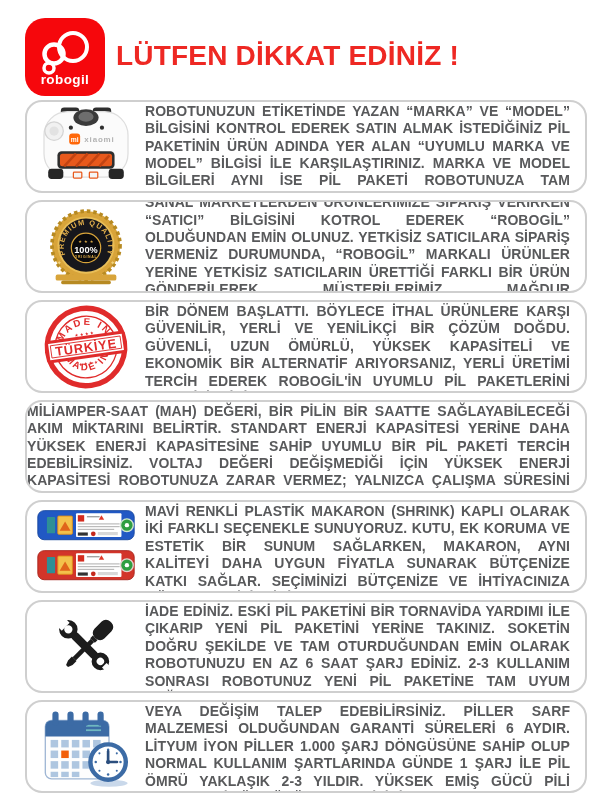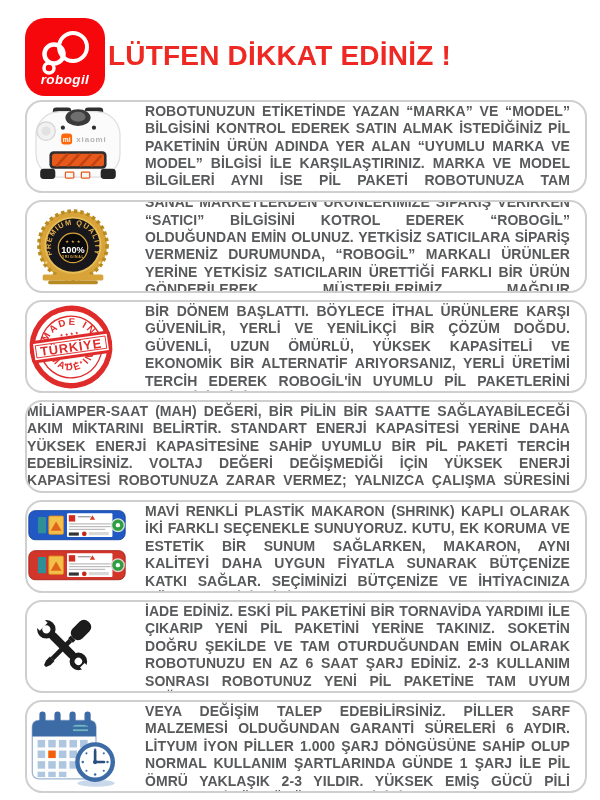--- a/index.html
+++ b/index.html
@@ -6,38 +6,38 @@
   body{
     width:600px;height:800px;background:#ffffff;overflow:hidden;position:relative;
     font-family:"Liberation Sans", sans-serif;
     -webkit-font-smoothing:antialiased;
   }
   
   .header{position:absolute;top:0;left:0;width:600px;height:100px;}
   .logo{
     position:absolute;left:25px;top:18px;width:80px;height:78px;
     background:#F6070C;border-radius:20px;
-    display:flex;flex-direction:column;align-items:center;justify-content:center;font-style:italic;
+    display:flex;flex-direction:column;align-items:center;justify-content:center;
   }
   .logo-text{color:#fff;font-size:13.5px;font-weight:bold;letter-spacing:.4px;margin-top:-3px;}
   .page-title{
-    position:absolute;left:108px;top:40px;
+    position:absolute;left:116px;top:40px;
     font-size:28px;font-weight:800;color:#EE2823;letter-spacing:.2px;white-space:nowrap;
   }
   
   .cards{
     position:absolute;top:100px;left:25px;width:562px;
     display:flex;flex-direction:column;gap:7px;
   }
   .card{
     box-sizing:border-box;height:93px;background:#fff;
     border:2px solid #CFCFCF;border-radius:17px;
     display:flex;align-items:center;overflow:hidden;
   }
-  .card-icon{flex:0 0 118px;display:flex;align-items:center;}
+  .card-icon{flex:0 0 118px;display:flex;align-items:center;justify-content:center;}
   .card-text{flex:1;padding-right:15px;}
   .card-heading{
     margin:0 0 2px 0;font-size:13.5px;font-weight:800;color:#EE2823;letter-spacing:.2px;
   }
   .card-heading .hash{margin-right:8px;}
   .card-body{
     margin:0;font-size:14px;font-weight:700;color:#58595B;
     line-height:1.24;text-align:justify;letter-spacing:.05px;
   }
   svg text{font-family:"Liberation Sans", sans-serif;}

